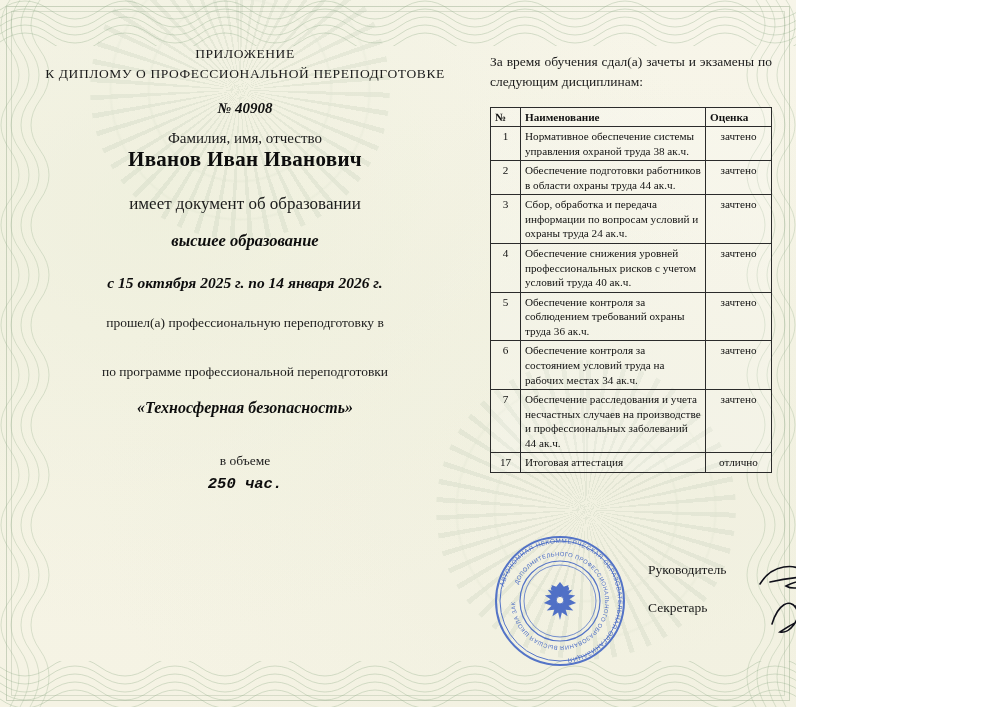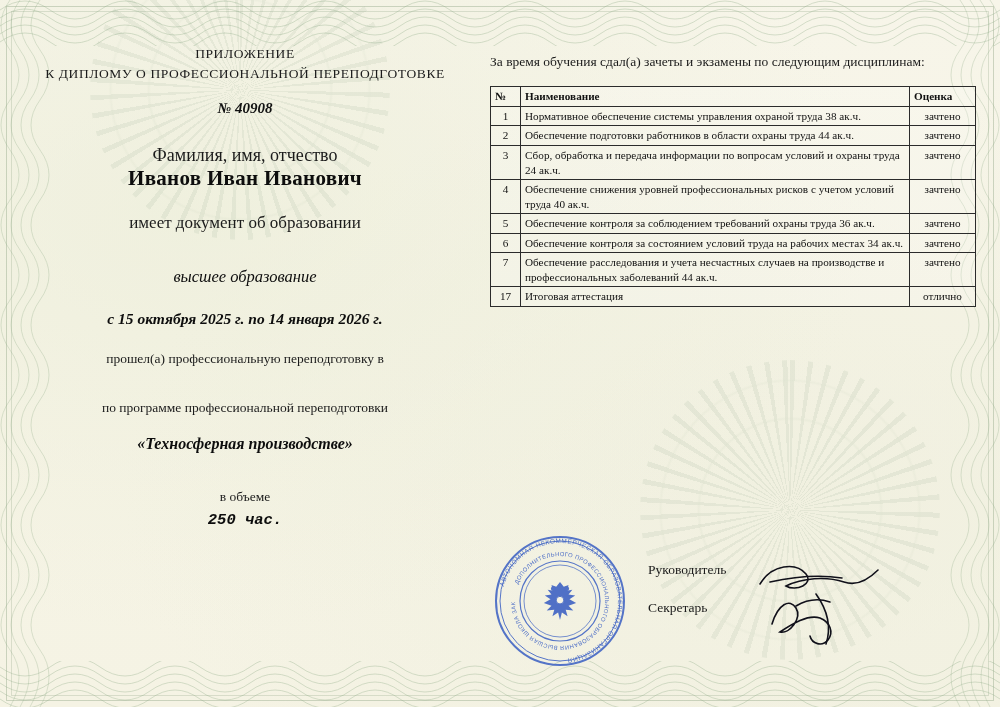--- a/index.html
+++ b/index.html
@@ -9,21 +9,21 @@
   body {
     width: 1000px;
     height: 707px;
     overflow: hidden;
     font-family: "Liberation Serif", serif;
     background: #ffffff;
   }
 
   #sheet {
     position: relative;
-    width: 1000px;
+    width: 796px;
     height: 707px;
     background:
       radial-gradient(ellipse at 20% 30%, rgba(233,236,214,0.55), rgba(0,0,0,0) 60%),
       radial-gradient(ellipse at 80% 70%, rgba(236,237,219,0.55), rgba(0,0,0,0) 60%),
       linear-gradient(180deg, #f7f5e9 0%, #f6f4e6 45%, #f5f3e4 100%);
     overflow: hidden;
   }
 
   
   .guilloche {
@@ -98,39 +98,39 @@
     line-height: 1.45;
   }
   .doc-number {
     margin-top: 17px;
     font-size: 15px;
     font-weight: bold;
     font-style: italic;
     color: #111;
   }
   .fio-label {
-    margin-top: 28px;
-    font-size: 18px;
+    margin-top: 13px;
+    font-size: 15px;
     color: #1b1b1b;
   }
   .fio-value {
     font-size: 21px;
     font-weight: bold;
     color: #0d0d0d;
     letter-spacing: 0.3px;
   }
   .has-doc {
     margin-top: 22px;
     font-size: 17px;
     color: #1b1b1b;
   }
   .edu-level {
-    margin-top: 34px;
+    margin-top: 17px;
     font-size: 16.5px;
-    font-weight: normal;
+    font-weight: bold;
     font-style: italic;
     color: #0d0d0d;
   }
   .period {
     margin-top: 23px;
     font-size: 15.5px;
     font-weight: bold;
     font-style: italic;
     color: #0d0d0d;
   }
@@ -300,21 +300,21 @@
       <div class="center fio-value">Иванов Иван Иванович</div>
 
       <div class="center has-doc">имеет документ об образовании</div>
       <div class="center edu-level">высшее образование</div>
 
       <div class="center period">с 15 октября 2025 г. по 14 января 2026 г.</div>
 
       <div class="center retrain-line">прошел(а) профессиональную переподготовку в</div>
 
       <div class="center program-label">по программе профессиональной переподготовки</div>
-      <div class="center program-name">«Техносферная производстве»</div>
+      <div class="center program-name">«Техносферная безопасность»</div>
 
       <div class="center volume-label">в объеме</div>
       <div class="center volume-value">250 час.</div>
     </div>
 
     <div class="col-right">
       <div class="intro">За время обучения сдал(а) зачеты и экзамены по следующим дисциплинам:</div>
 
       <table class="marks">
         <colgroup>

